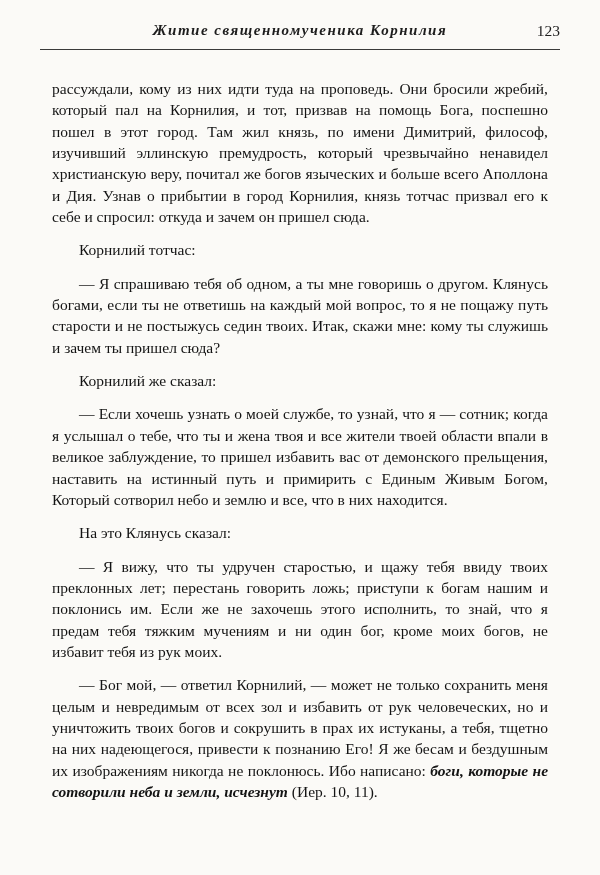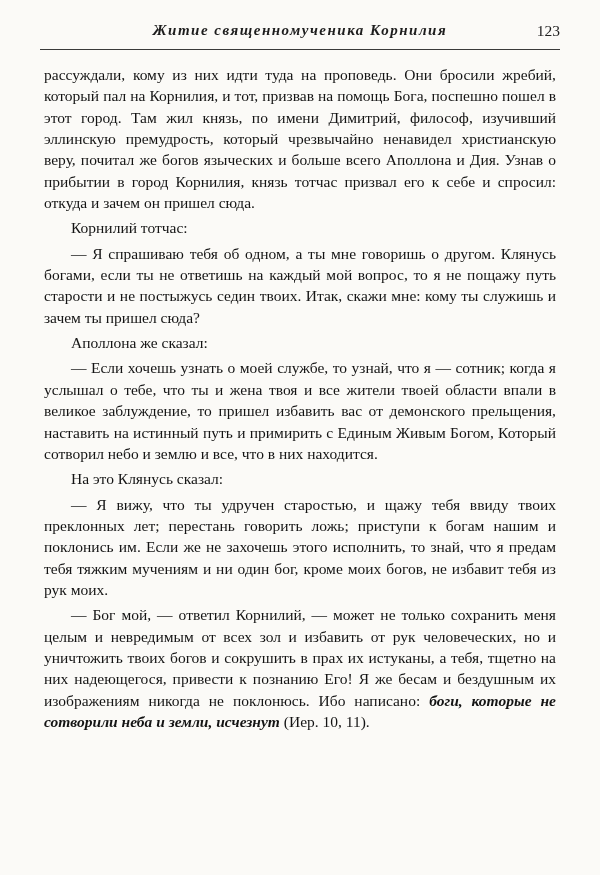--- a/index.html
+++ b/index.html
@@ -13,21 +13,21 @@
     height: 875px;
     background: #fbfaf7;
     box-sizing: border-box;
     padding: 22px 40px 18px 40px;
     font-family: "Liberation Serif", "DejaVu Serif", serif;
     color: #141414;
     overflow: hidden;
   }
   .page-header {
     position: relative;
-    margin-bottom: 14px;
+    margin-bottom: 28px;
   }
   .header-row {
     position: relative;
     height: 22px;
   }
   .running-title {
     display: block;
     text-align: center;
     font-size: 15px;
     font-weight: bold;
@@ -51,21 +51,21 @@
     background: #3a3a3a;
   }
   .page-body {
     font-size: 15.5px;
     line-height: 21.35px;
     text-align: justify;
     hyphens: auto;
     -webkit-hyphens: auto;
   }
   .page-body p.para {
-    margin: 4px;
+    margin: 12px;
     padding: 0;
   }
   .page-body p.para.indent {
     text-indent: 27px;
   }
   .page-body .em {
     font-weight: bold;
     font-style: italic;
   }
 </style>
@@ -78,19 +78,19 @@
       <span class="running-title">Житие священномученика Корнилия</span>
       <span class="page-number">123</span>
     </div>
     <div class="header-rule"></div>
   </header>
 
   <main class="page-body" id="paragraphs">
       <p class="para"><span>рассуждали, кому из них идти туда на проповедь. Они бросили жребий, который пал на Корнилия, и тот, призвав на помощь Бога, поспешно пошел в этот город. Там жил князь, по имени Димитрий, философ, изучивший эллинскую премудрость, который чрезвычайно ненавидел христианскую веру, почитал же богов языческих и больше всего Аполлона и Дия. Узнав о прибытии в город Корнилия, князь тотчас призвал его к себе и спросил: откуда и зачем он пришел сюда.</span></p>
       <p class="para indent"><span>Корнилий тотчас:</span></p>
       <p class="para indent"><span>— Я спрашиваю тебя об одном, а ты мне говоришь о другом. Клянусь богами, если ты не ответишь на каждый мой вопрос, то я не пощажу путь старости и не постыжусь седин твоих. Итак, скажи мне: кому ты служишь и зачем ты пришел сюда?</span></p>
-      <p class="para indent"><span>Аполлона же сказал:</span></p>
+      <p class="para indent"><span>Корнилий же сказал:</span></p>
       <p class="para indent"><span>— Если хочешь узнать о моей службе, то узнай, что я — сотник; когда я услышал о тебе, что ты и жена твоя и все жители твоей области впали в великое заблуждение, то пришел избавить вас от демонского прельщения, наставить на истинный путь и примирить с Единым Живым Богом, Который сотворил небо и землю и все, что в них находится.</span></p>
       <p class="para indent"><span>На это Клянусь сказал:</span></p>
       <p class="para indent"><span>— Я вижу, что ты удручен старостью, и щажу тебя ввиду твоих преклонных лет; перестань говорить ложь; приступи к богам нашим и поклонись им. Если же не захочешь этого исполнить, то знай, что я предам тебя тяжким мучениям и ни один бог, кроме моих богов, не избавит тебя из рук моих.</span></p>
       <p class="para indent"><span>— Бог мой, — ответил Корнилий, — может не только сохранить меня целым и невредимым от всех зол и избавить от рук человеческих, но и уничтожить твоих богов и сокрушить в прах их истуканы, а тебя, тщетно на них надеющегося, привести к познанию Его! Я же бесам и бездушным их изображениям никогда не поклонюсь. Ибо написано: </span><span class="em">боги, которые не сотворили неба и земли, исчезнут</span><span> (Иер. 10, 11).</span></p>
     </main>
 </div>
 
 </body></html>

